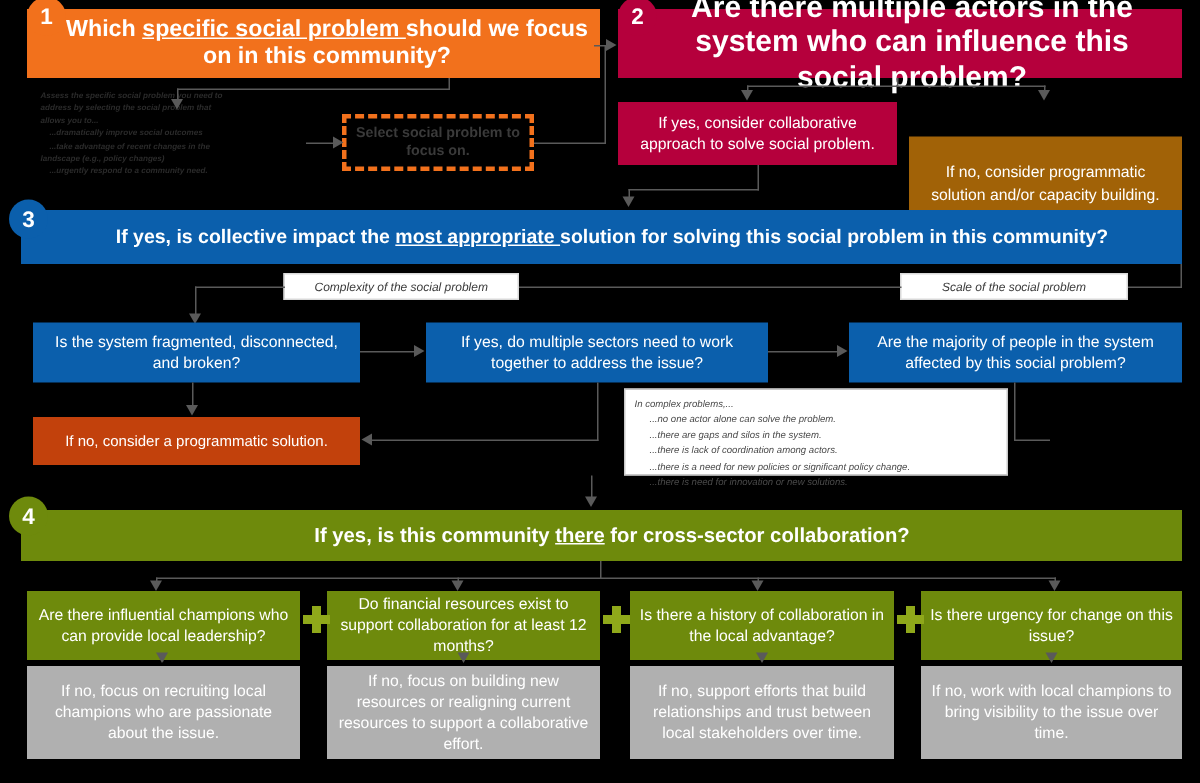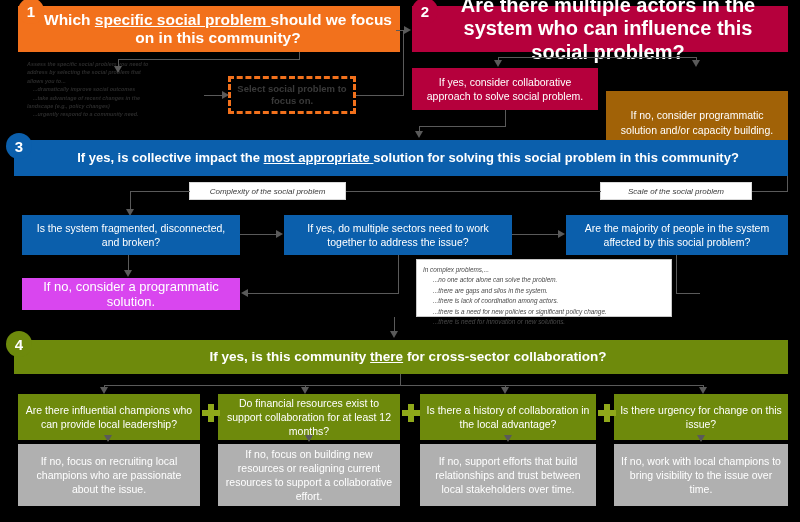--- a/index.html
+++ b/index.html
@@ -50,21 +50,21 @@
     font-style: italic; font-size: 8px; display: flex;
     align-items: center; justify-content: center; text-align: center;
     border: 1px solid #d9d9d9;
   }
   #tag-complexity { left: 189px; top: 182px; width: 157px; height: 18px; }
   #tag-scale { left: 600px; top: 182px; width: 152px; height: 18px; }
 
   #s3-q1 { left: 22px; top: 215px; width: 218px; height: 40px; background: #0B5FAC; font-size: 10.5px; line-height: 1.35; padding: 0 6px; }
   #s3-q2 { left: 284px; top: 215px; width: 228px; height: 40px; background: #0B5FAC; font-size: 10.5px; line-height: 1.35; padding: 0 6px; }
   #s3-q3 { left: 566px; top: 215px; width: 222px; height: 40px; background: #0B5FAC; font-size: 10.5px; line-height: 1.35; padding: 0 6px; }
-  #s3-no { left: 22px; top: 278px; width: 218px; height: 32px; background: #d946ef; font-size: 13px; padding: 0 6px; }
+  #s3-no { left: 22px; top: 278px; width: 218px; height: 32px; background: #c2410c; font-size: 10px; padding: 0 6px; }
 
   #s3-note {
     position: absolute; left: 416px; top: 259px; width: 256px; height: 58px;
     background: #fff; border: 1px solid #c9c9c9;
     color: #4a4a4a; font-style: italic; font-size: 6.4px;
     line-height: 1.62; text-align: left; padding: 5px 6px;
   }
   #s3-note .ind { padding-left: 10px; }
 
   

